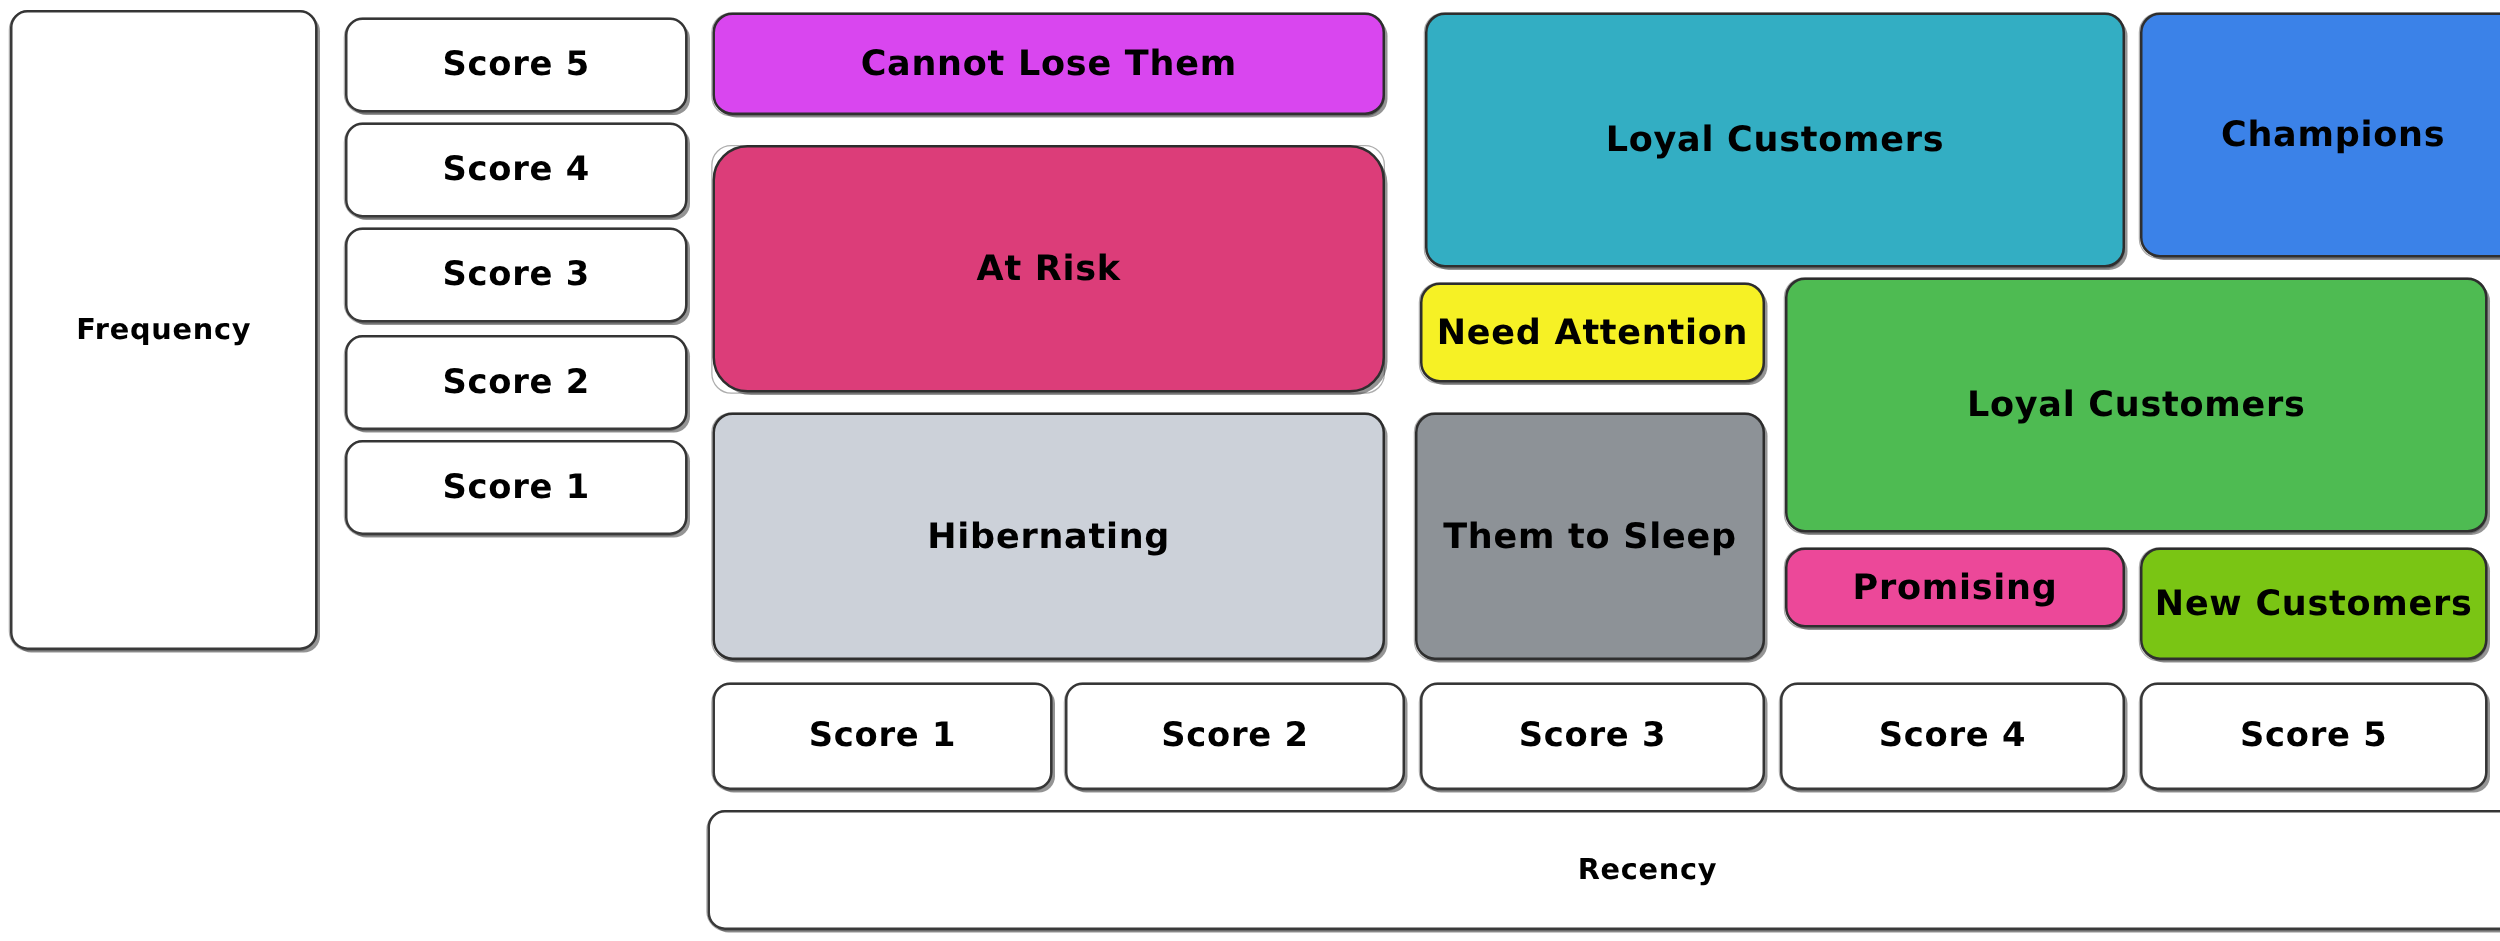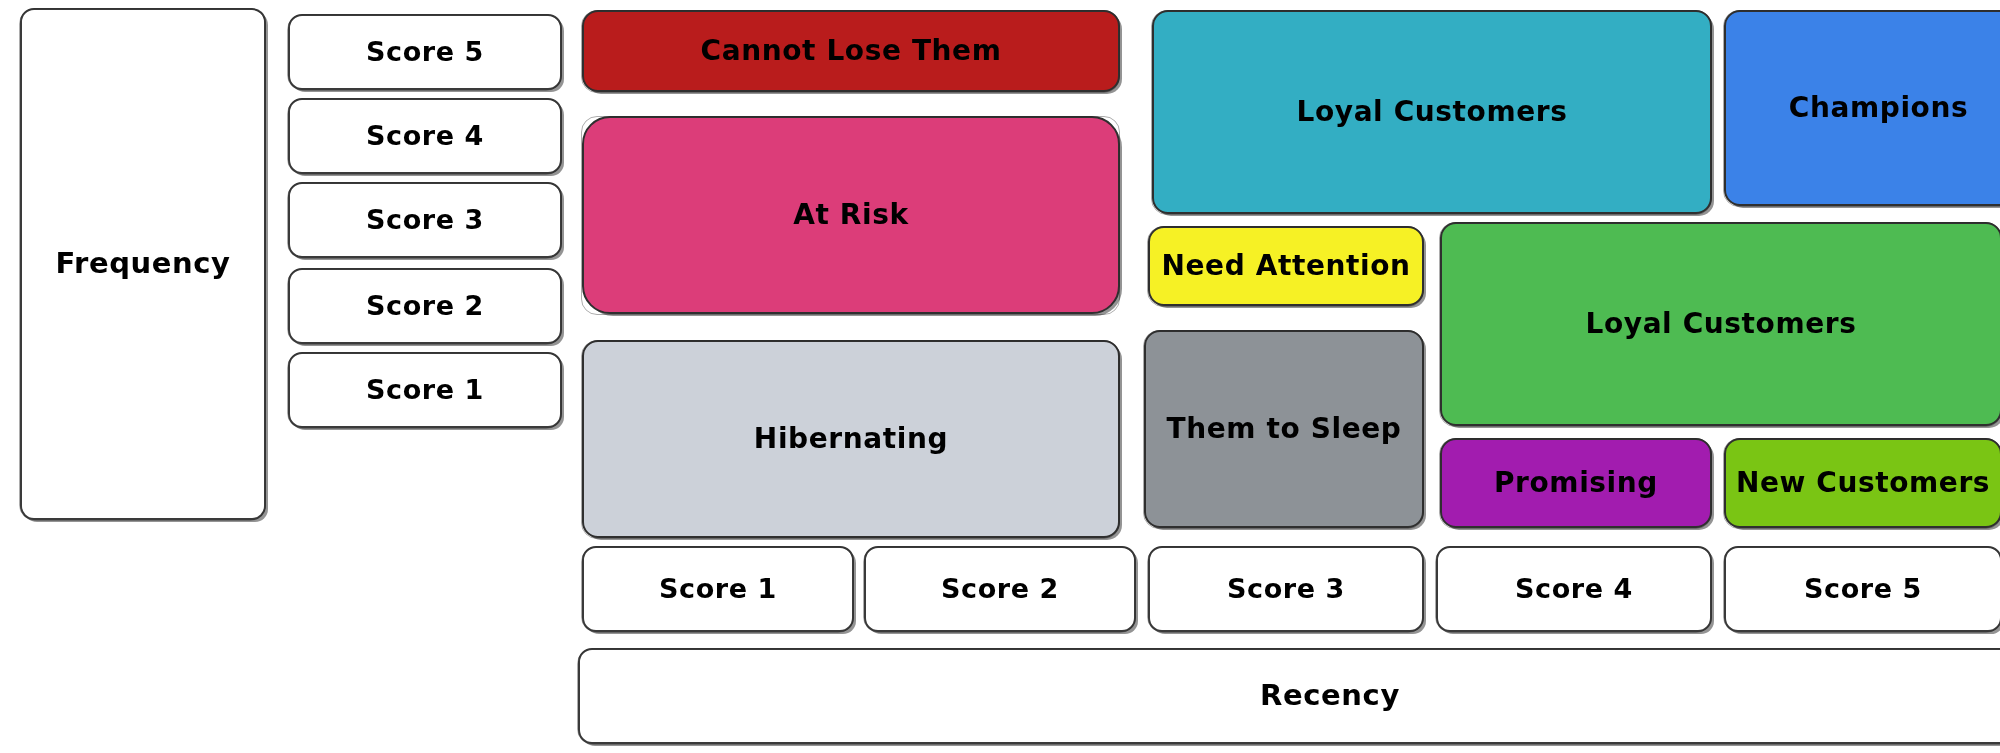--- a/index.html
+++ b/index.html
@@ -22,34 +22,33 @@
     text-align:right;
     border-radius:14px;
     border:2.2px solid #2b2b2b;
     color:#000000;
     font-family:"DejaVu Sans", sans-serif;
     font-size:27px;
     font-weight:600;
     letter-spacing:0.6px;
     line-height:1.15;
     box-shadow:3px 3px 0 -1px rgba(60,60,60,.55);
-    margin-left:12px;
   }
   .box.plain{
     background:#ffffff;
     border-color:#3a3a3a;
     border-width:2px;
   }
   .box.seg{
     border-color:#2f2f2f;
     border-width:2px;
     border-radius:16px;
   }
   .axis-label{
-    font-size:29px;
+    font-size:23px;
     font-weight:600;
   }
   .seg-label{
     font-size:28px;
     font-weight:700;
     padding:0 10px;
     white-space:nowrap;
   }
   .tick-label{
     font-size:27px;
@@ -75,37 +74,37 @@
   <div class="box plain tick-label" style="left:276px; top:14px; width:274px; height:76px;">Score 5</div>
 
   <div class="box plain tick-label" style="left:276px; top:98px; width:274px; height:76px;">Score 4</div>
 
   <div class="box plain tick-label" style="left:276px; top:182px; width:274px; height:76px;">Score 3</div>
 
   <div class="box plain tick-label" style="left:276px; top:268px; width:274px; height:76px;">Score 2</div>
 
   <div class="box plain tick-label" style="left:276px; top:352px; width:274px; height:76px;">Score 1</div>
 
-  <div class="box seg seg-label" style="left:570px; top:10px; width:538px; height:82px; background:#b91c1c;">Cannot Lose Them</div>
+  <div class="box seg seg-label" style="left:570px; top:10px; width:538px; height:82px; background:#d946ef;">Cannot Lose Them</div>
 
   <div class="box seg seg-label" style="left:570px; top:116px; width:538px; height:198px; background:#dc3d79;border-radius:28px;">At Risk</div>
 
-  <div class="box seg seg-label" style="left:570px; top:340px; width:538px; height:198px; background:#ccd1d9;">Hibernating</div>
+  <div class="box seg seg-label" style="left:570px; top:330px; width:538px; height:198px; background:#ccd1d9;">Hibernating</div>
 
   <div class="box seg seg-label" style="left:1140px; top:10px; width:560px; height:204px; background:#33aec3;">Loyal Customers</div>
 
   <div class="box seg seg-label" style="left:1712px; top:10px; width:309px; height:196px; background:#3b82e8;">Champions</div>
 
   <div class="box seg seg-label" style="left:1136px; top:226px; width:276px; height:80px; background:#f6f125;">Need Attention</div>
 
   <div class="box seg seg-label" style="left:1428px; top:222px; width:562px; height:204px; background:#4ebb52;">Loyal Customers</div>
 
   <div class="box seg seg-label" style="left:1132px; top:330px; width:280px; height:198px; background:#8d9297;">Them to Sleep</div>
 
-  <div class="box seg seg-label" style="left:1428px; top:438px; width:272px; height:90px; background:#a21caf;">Promising</div>
+  <div class="box seg seg-label" style="left:1428px; top:438px; width:272px; height:64px; background:#ec4899;">Promising</div>
 
   <div class="box seg seg-label" style="left:1712px; top:438px; width:278px; height:90px; background:#7ac514;">New Customers</div>
 
   <div class="box plain tick-label" style="left:570px; top:546px; width:272px; height:86px;">Score 1</div>
 
   <div class="box plain tick-label" style="left:852px; top:546px; width:272px; height:86px;">Score 2</div>
 
   <div class="box plain tick-label" style="left:1136px; top:546px; width:276px; height:86px;">Score 3</div>
 
   <div class="box plain tick-label" style="left:1424px; top:546px; width:276px; height:86px;">Score 4</div>

